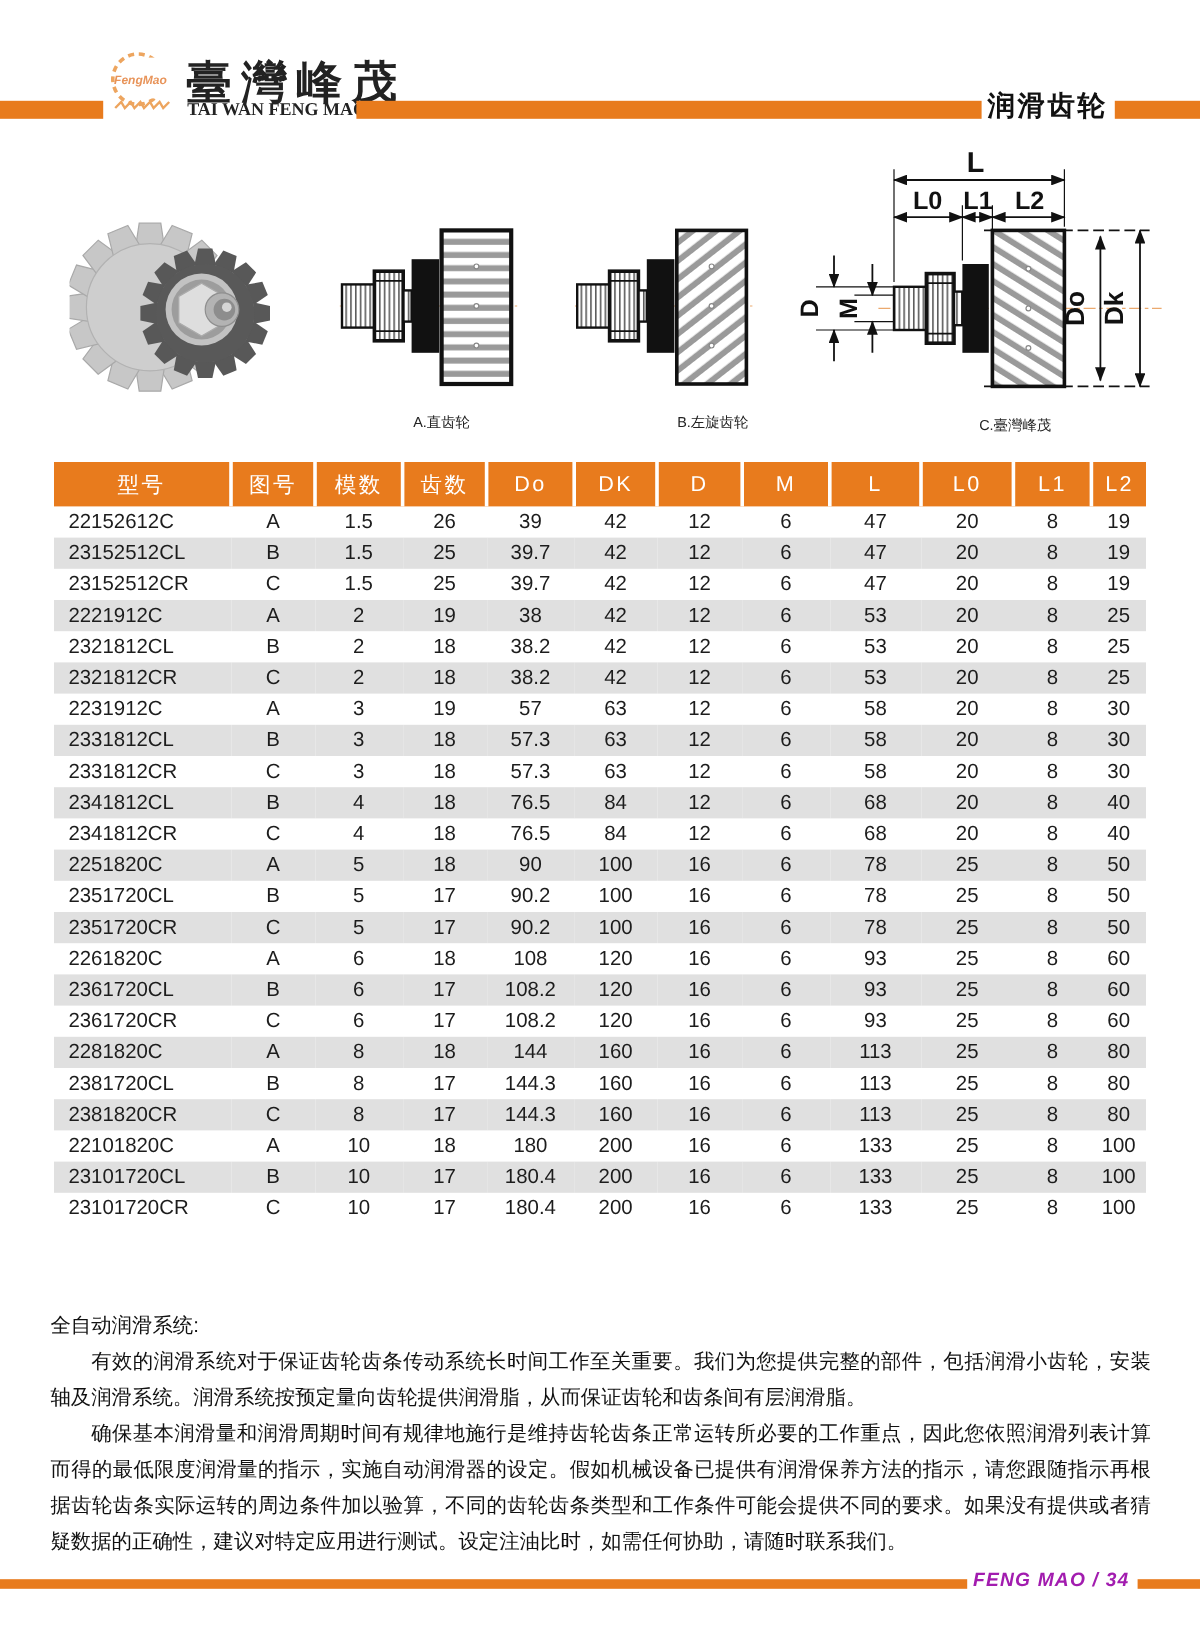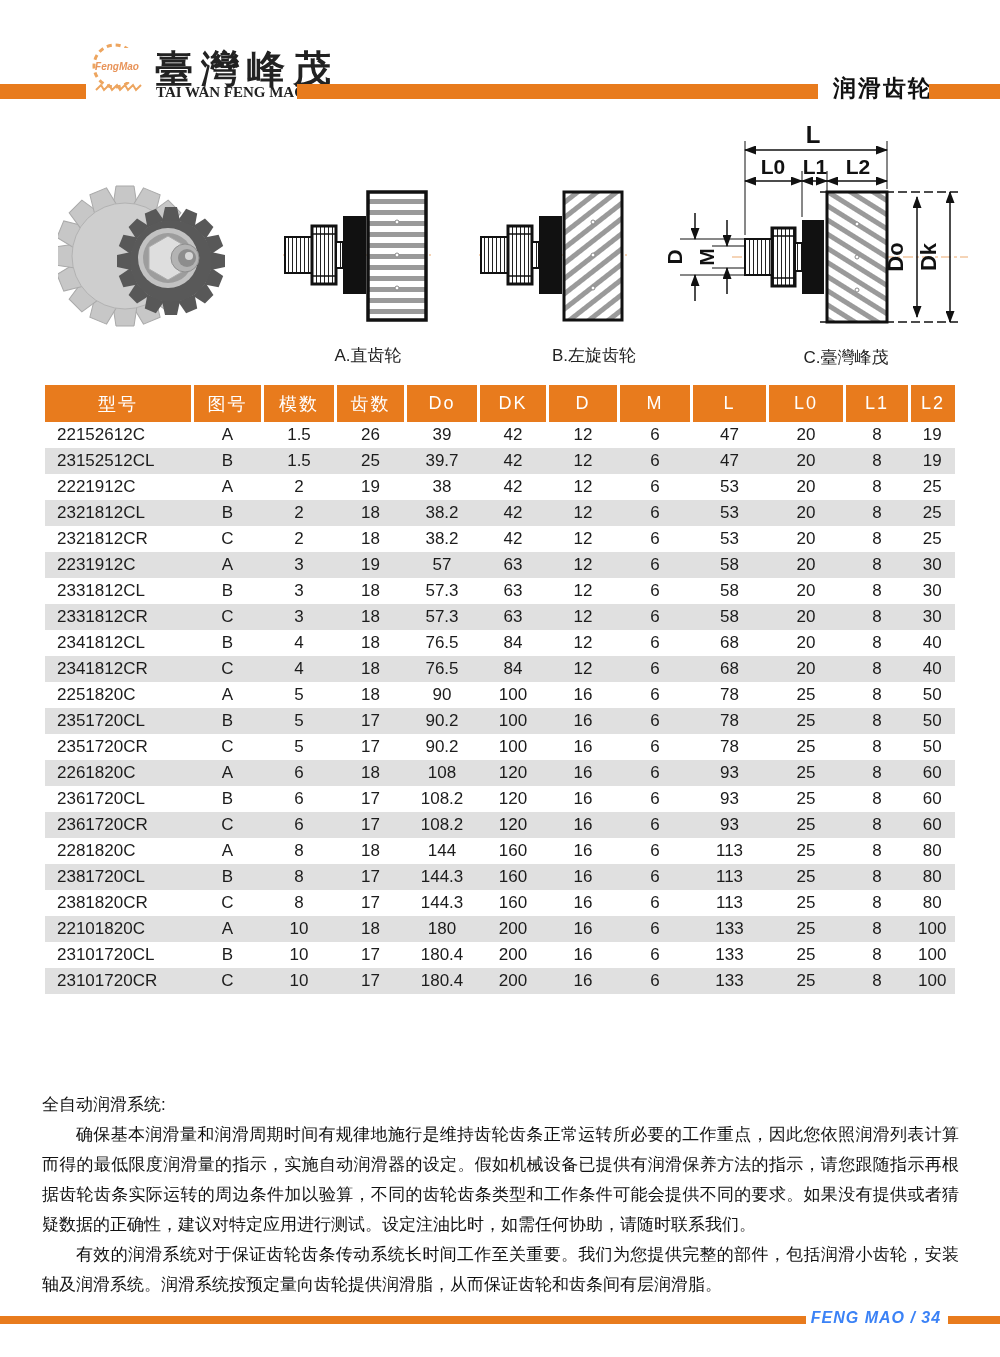--- a/index.html
+++ b/index.html
@@ -19,24 +19,24 @@
     font-family:"Liberation Serif",serif;font-weight:bold;font-size:38px;
     letter-spacing:8px;color:#222;
   }
   .company-en{
     left:156px;top:84px;width:240px;height:18px;
     font-family:"Liberation Serif",serif;font-weight:bold;font-size:15px;
     color:#222;
   }
   .page-title{
     left:823px;top:73px;width:110px;height:28px;
-    font-size:23px;font-weight:bold;letter-spacing:2px;color:#111;text-align:right;
+    font-size:23px;font-weight:bold;letter-spacing:2px;color:#111;text-align:left;
   }
   
-  .caption{font-size:17px;color:#222;text-align:center;height:18px;}
+  .caption{font-size:12px;color:#222;text-align:center;height:18px;}
   
   .spec-table{border-collapse:collapse;table-layout:fixed;width:910px;}
   .spec-table thead th{
     background:#E87B1D;color:#fff;font-weight:normal;font-size:18px;
     height:37px;letter-spacing:2px;padding:0;
   }
   .spec-table thead th + th{border-left:3px solid #fff;}
   .spec-table thead th:nth-child(1){width:146px;}
   .spec-table thead th:nth-child(2){width:67px;margin-left:44px;}
   .spec-table thead th:nth-child(3){width:70px;}
@@ -56,21 +56,21 @@
   .spec-table tbody tr:nth-child(even){background:#E0E0E0;}
   
   .notes{left:42px;top:1090px;width:917px;font-size:17px;line-height:30px;color:#111;}
   .notes .p{ text-indent:2em;text-align:justify;margin:0;}
   .notes .t{ margin:0 0 0 0;}
   
   .bar-foot-left{left:0;top:1316px;width:806px;height:8px;}
   .bar-foot-right{left:948px;top:1316px;width:52px;height:8px;}
   .foot-label{
     left:810px;top:1309px;width:132px;height:20px;text-align:center;
-    font-style:italic;font-weight:bold;font-size:16px;letter-spacing:1px;color:#3b82f6;
+    font-style:italic;font-weight:bold;font-size:16px;letter-spacing:1px;color:#a21caf;
   }
   svg text{font-family:"Liberation Sans",sans-serif;}
 </style>
 </head>
 <body>
 
 <div class="page">
 
   <div class="abs bar bar-left"></div>
 
@@ -294,20 +294,34 @@
           <td>39.7</td>
           <td>42</td>
           <td>12</td>
           <td>6</td>
           <td>47</td>
           <td>20</td>
           <td>8</td>
           <td>19</td>
         </tr>
         <tr>
+          <td>23152512CR</td>
+          <td>C</td>
+          <td>1.5</td>
+          <td>25</td>
+          <td>39.7</td>
+          <td>42</td>
+          <td>12</td>
+          <td>6</td>
+          <td>47</td>
+          <td>20</td>
+          <td>8</td>
+          <td>19</td>
+        </tr>
+        <tr>
           <td>2221912C</td>
           <td>A</td>
           <td>2</td>
           <td>19</td>
           <td>38</td>
           <td>42</td>
           <td>12</td>
           <td>6</td>
           <td>53</td>
           <td>20</td>
@@ -578,21 +592,21 @@
           <td>133</td>
           <td>25</td>
           <td>8</td>
           <td>100</td>
         </tr>
       </tbody>
   </table>
 
   <div class="abs notes">
     <p class="t">全自动润滑系统:</p>
+    <p class="p">有效的润滑系统对于保证齿轮齿条传动系统长时间工作至关重要。我们为您提供完整的部件，包括润滑小齿轮，安装轴及润滑系统。润滑系统按预定量向齿轮提供润滑脂，从而保证齿轮和齿条间有层润滑脂。</p>
     <p class="p">确保基本润滑量和润滑周期时间有规律地施行是维持齿轮齿条正常运转所必要的工作重点，因此您依照润滑列表计算而得的最低限度润滑量的指示，实施自动润滑器的设定。假如机械设备已提供有润滑保养方法的指示，请您跟随指示再根据齿轮齿条实际运转的周边条件加以验算，不同的齿轮齿条类型和工作条件可能会提供不同的要求。如果没有提供或者猜疑数据的正确性，建议对特定应用进行测试。设定注油比时，如需任何协助，请随时联系我们。</p>
-    <p class="p">有效的润滑系统对于保证齿轮齿条传动系统长时间工作至关重要。我们为您提供完整的部件，包括润滑小齿轮，安装轴及润滑系统。润滑系统按预定量向齿轮提供润滑脂，从而保证齿轮和齿条间有层润滑脂。</p>
   </div>
 
   <div class="abs bar bar-foot-left"></div>
   <div class="abs foot-label">FENG MAO / 34</div>
   <div class="abs bar bar-foot-right"></div>
 
 </div>
 
 </body></html>

